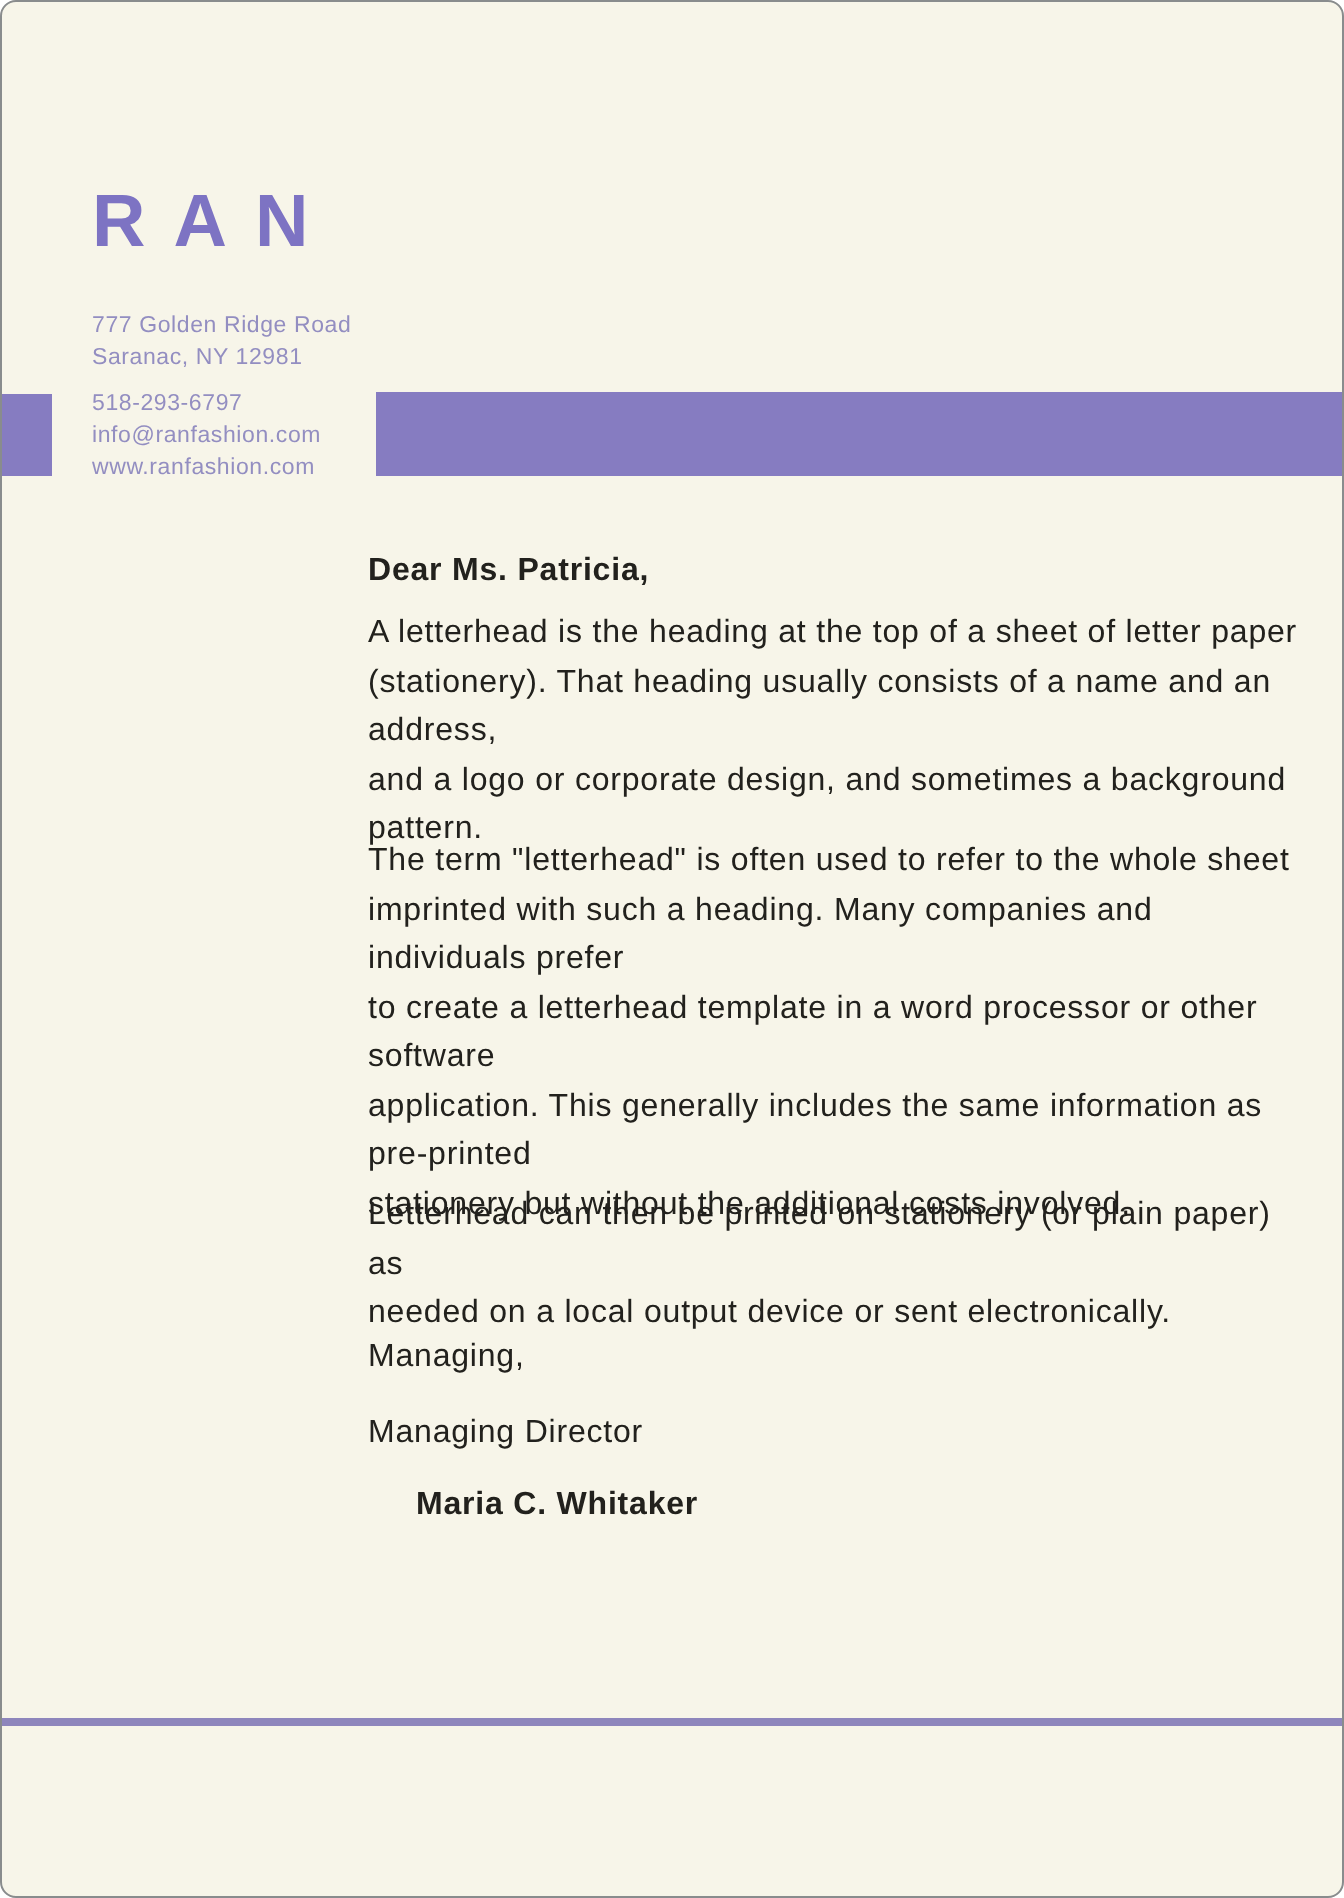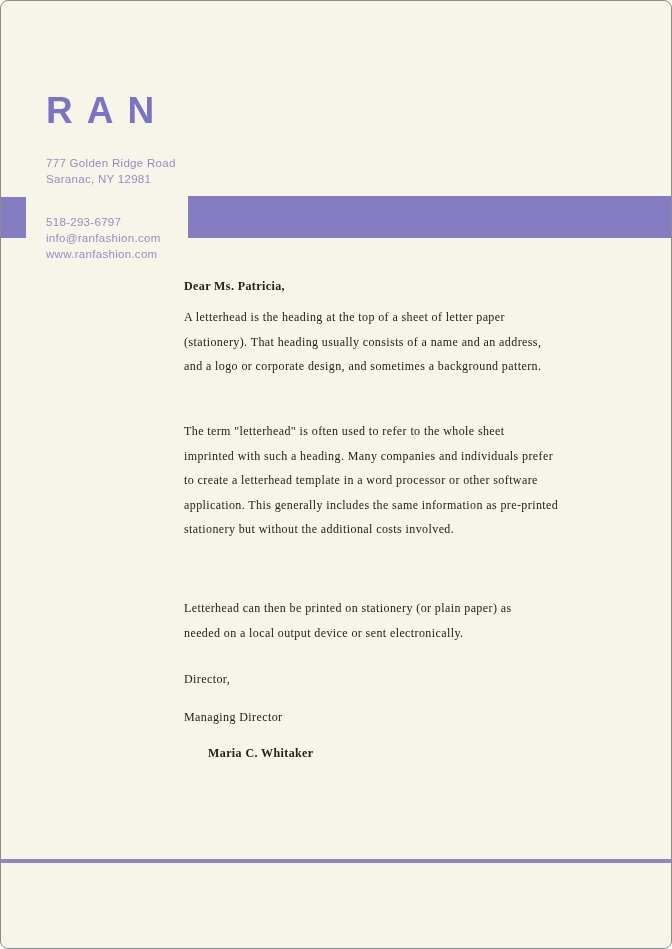--- a/index.html
+++ b/index.html
@@ -31,41 +31,40 @@
     letter-spacing: 14px;
     color: var(--logo-purple, #7d73c3);
   }
   .lh-small {
     font-size: 11.5px;
     line-height: 16px;
     letter-spacing: 0.3px;
     color: var(--muted-purple, #938ec1);
   }
   .address { left: 45px; top: 137px; margin-top: 17px; }
-  .contact { left: 45px; top: 193px; margin-top: 20px; }
+  .contact { left: 45px; top: 193px; }
   .bar-left {
     left: 0; top: 196px;
     width: 25px; height: 41px;
     background: var(--bar-purple, #867cc1);
   }
   .bar-right {
     left: 187px; top: 195px;
     width: 485px; height: 42px;
     background: var(--bar-purple, #867cc1);
   }
 
   
   .body-text {
     left: 183px;
     width: 470px;
-    font-size: 12px;
+    font-size: 16px;
     line-height: 24.5px;
     letter-spacing: 0.4px;
     color: var(--text-color, #22211d);
-    font-family: Liberation Serif, serif;
   }
   .bold { font-weight: bold; }
   .greeting   { top: 273px; }
   .para-1     { top: 304px; }
   .para-2     { top: 418px; }
   .para-3     { top: 595px; }
   .closing    { top: 666px; }
   .sig-name   { top: 740px; margin-left: 24px; }
   .sig-title  { top: 704px; }
 
@@ -105,21 +104,21 @@
 
     <div class="abs body-text lines para-2">The term "letterhead" is often used to refer to the whole sheet
 imprinted with such a heading. Many companies and individuals prefer
 to create a letterhead template in a word processor or other software
 application. This generally includes the same information as pre-printed
 stationery but without the additional costs involved.</div>
 
     <div class="abs body-text lines para-3">Letterhead can then be printed on stationery (or plain paper) as
 needed on a local output device or sent electronically.</div>
 
-    <div class="abs body-text closing">Director,</div>
+    <div class="abs body-text closing">Managing,</div>
 
     <div class="abs body-text bold sig-name">Maria C. Whitaker</div>
 
     <div class="abs body-text sig-title">Managing Director</div>
   </main>
 
   <div class="abs footer-rule"></div>
 
 </div>
 

